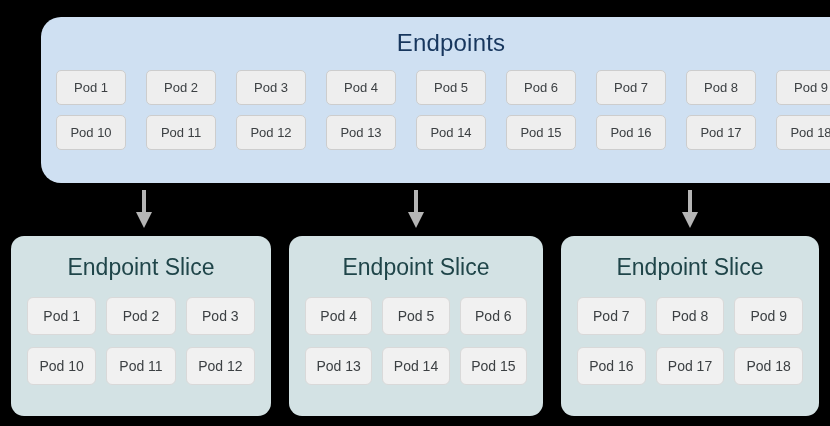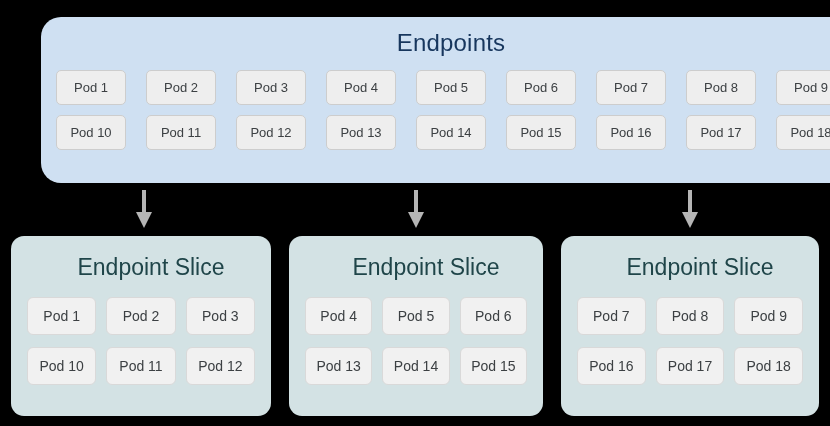--- a/index.html
+++ b/index.html
@@ -100,21 +100,20 @@
   .slice-title {
     position: absolute;
     left: 0;
     top: 18px;
     width: 100%;
     text-align: center;
     font-size: 23px;
     font-weight: 400;
     color: #1f4549;
     line-height: 27px;
-    padding-left: 10px;
   }
   .slice-rows {
     position: absolute;
     left: 16px;
     right: 16px;
     top: 61px;
   }
   .sl-row {
     display: flex;
     justify-content: space-between;

